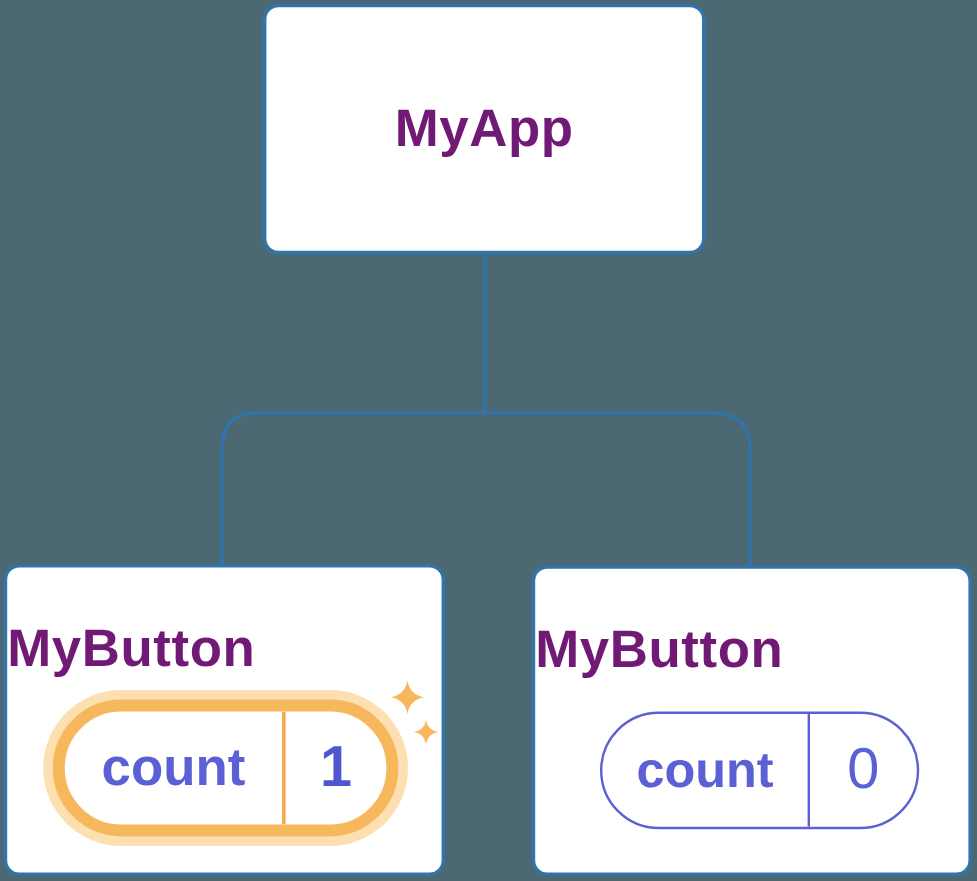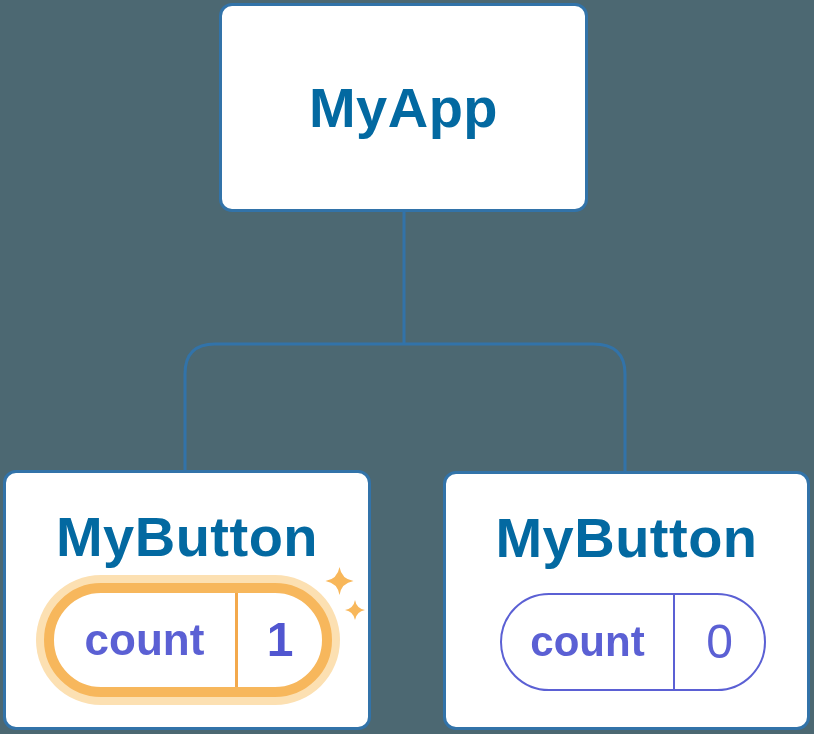--- a/index.html
+++ b/index.html
@@ -22,29 +22,29 @@
     box-sizing: border-box;
   }
   .card-root {
     left: 219px; top: 3px; width: 369px; height: 209px;
     display: flex; align-items: center; justify-content: center;
   }
   .card-left  { left: 3px;   top: 470px; width: 368px; height: 260px; }
   .card-right { left: 443px; top: 471px; width: 367px; height: 259px; }
 
   .node-title {
-    color: #0369a1;
-    font-size: 56px;
+    color: #701a75;
+    font-size: 44px;
     font-weight: 600;
     letter-spacing: 0.5px;
     white-space: nowrap;
   }
   .child-title {
-    position: absolute; left: 0; right: 0; top: 36px;
-    text-align: center; line-height: 1;
+    position: absolute; left: 0; right: 0; top: 46px;
+    line-height: 1;
   }
 
   .pill {
     position: absolute;
     background: #ffffff;
     border-radius: 999px;
     box-sizing: border-box;
     display: flex;
     align-items: stretch;
     overflow: hidden;

